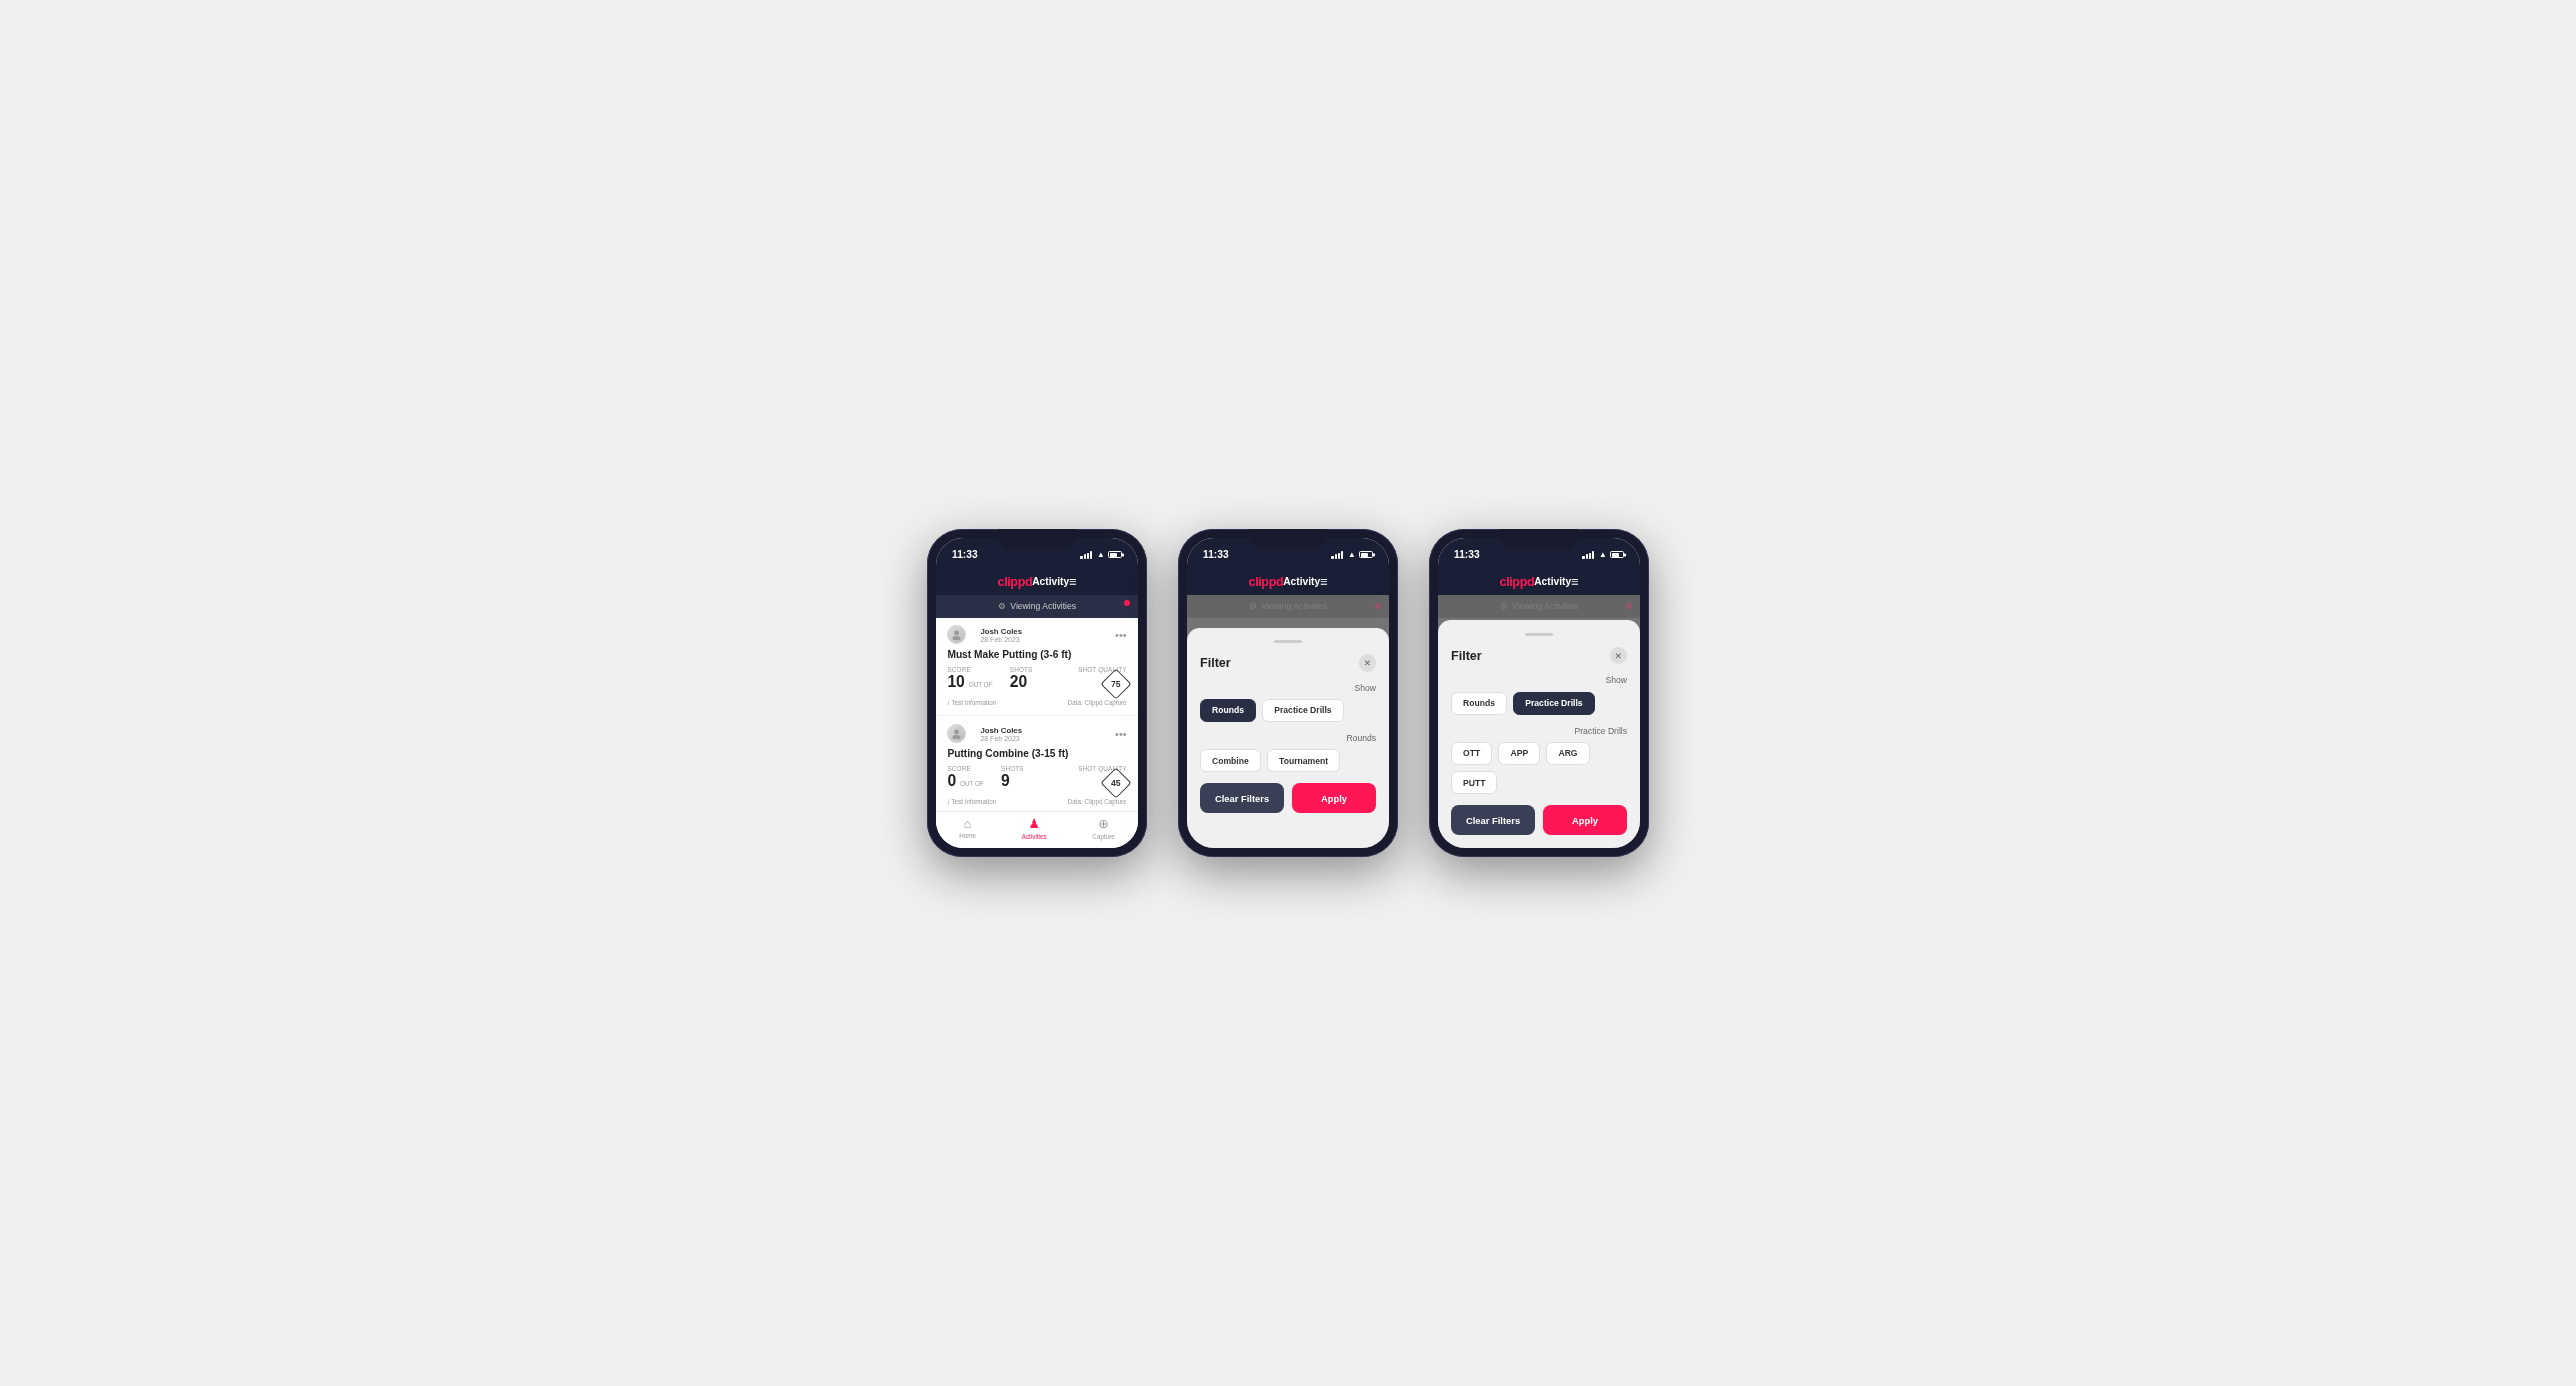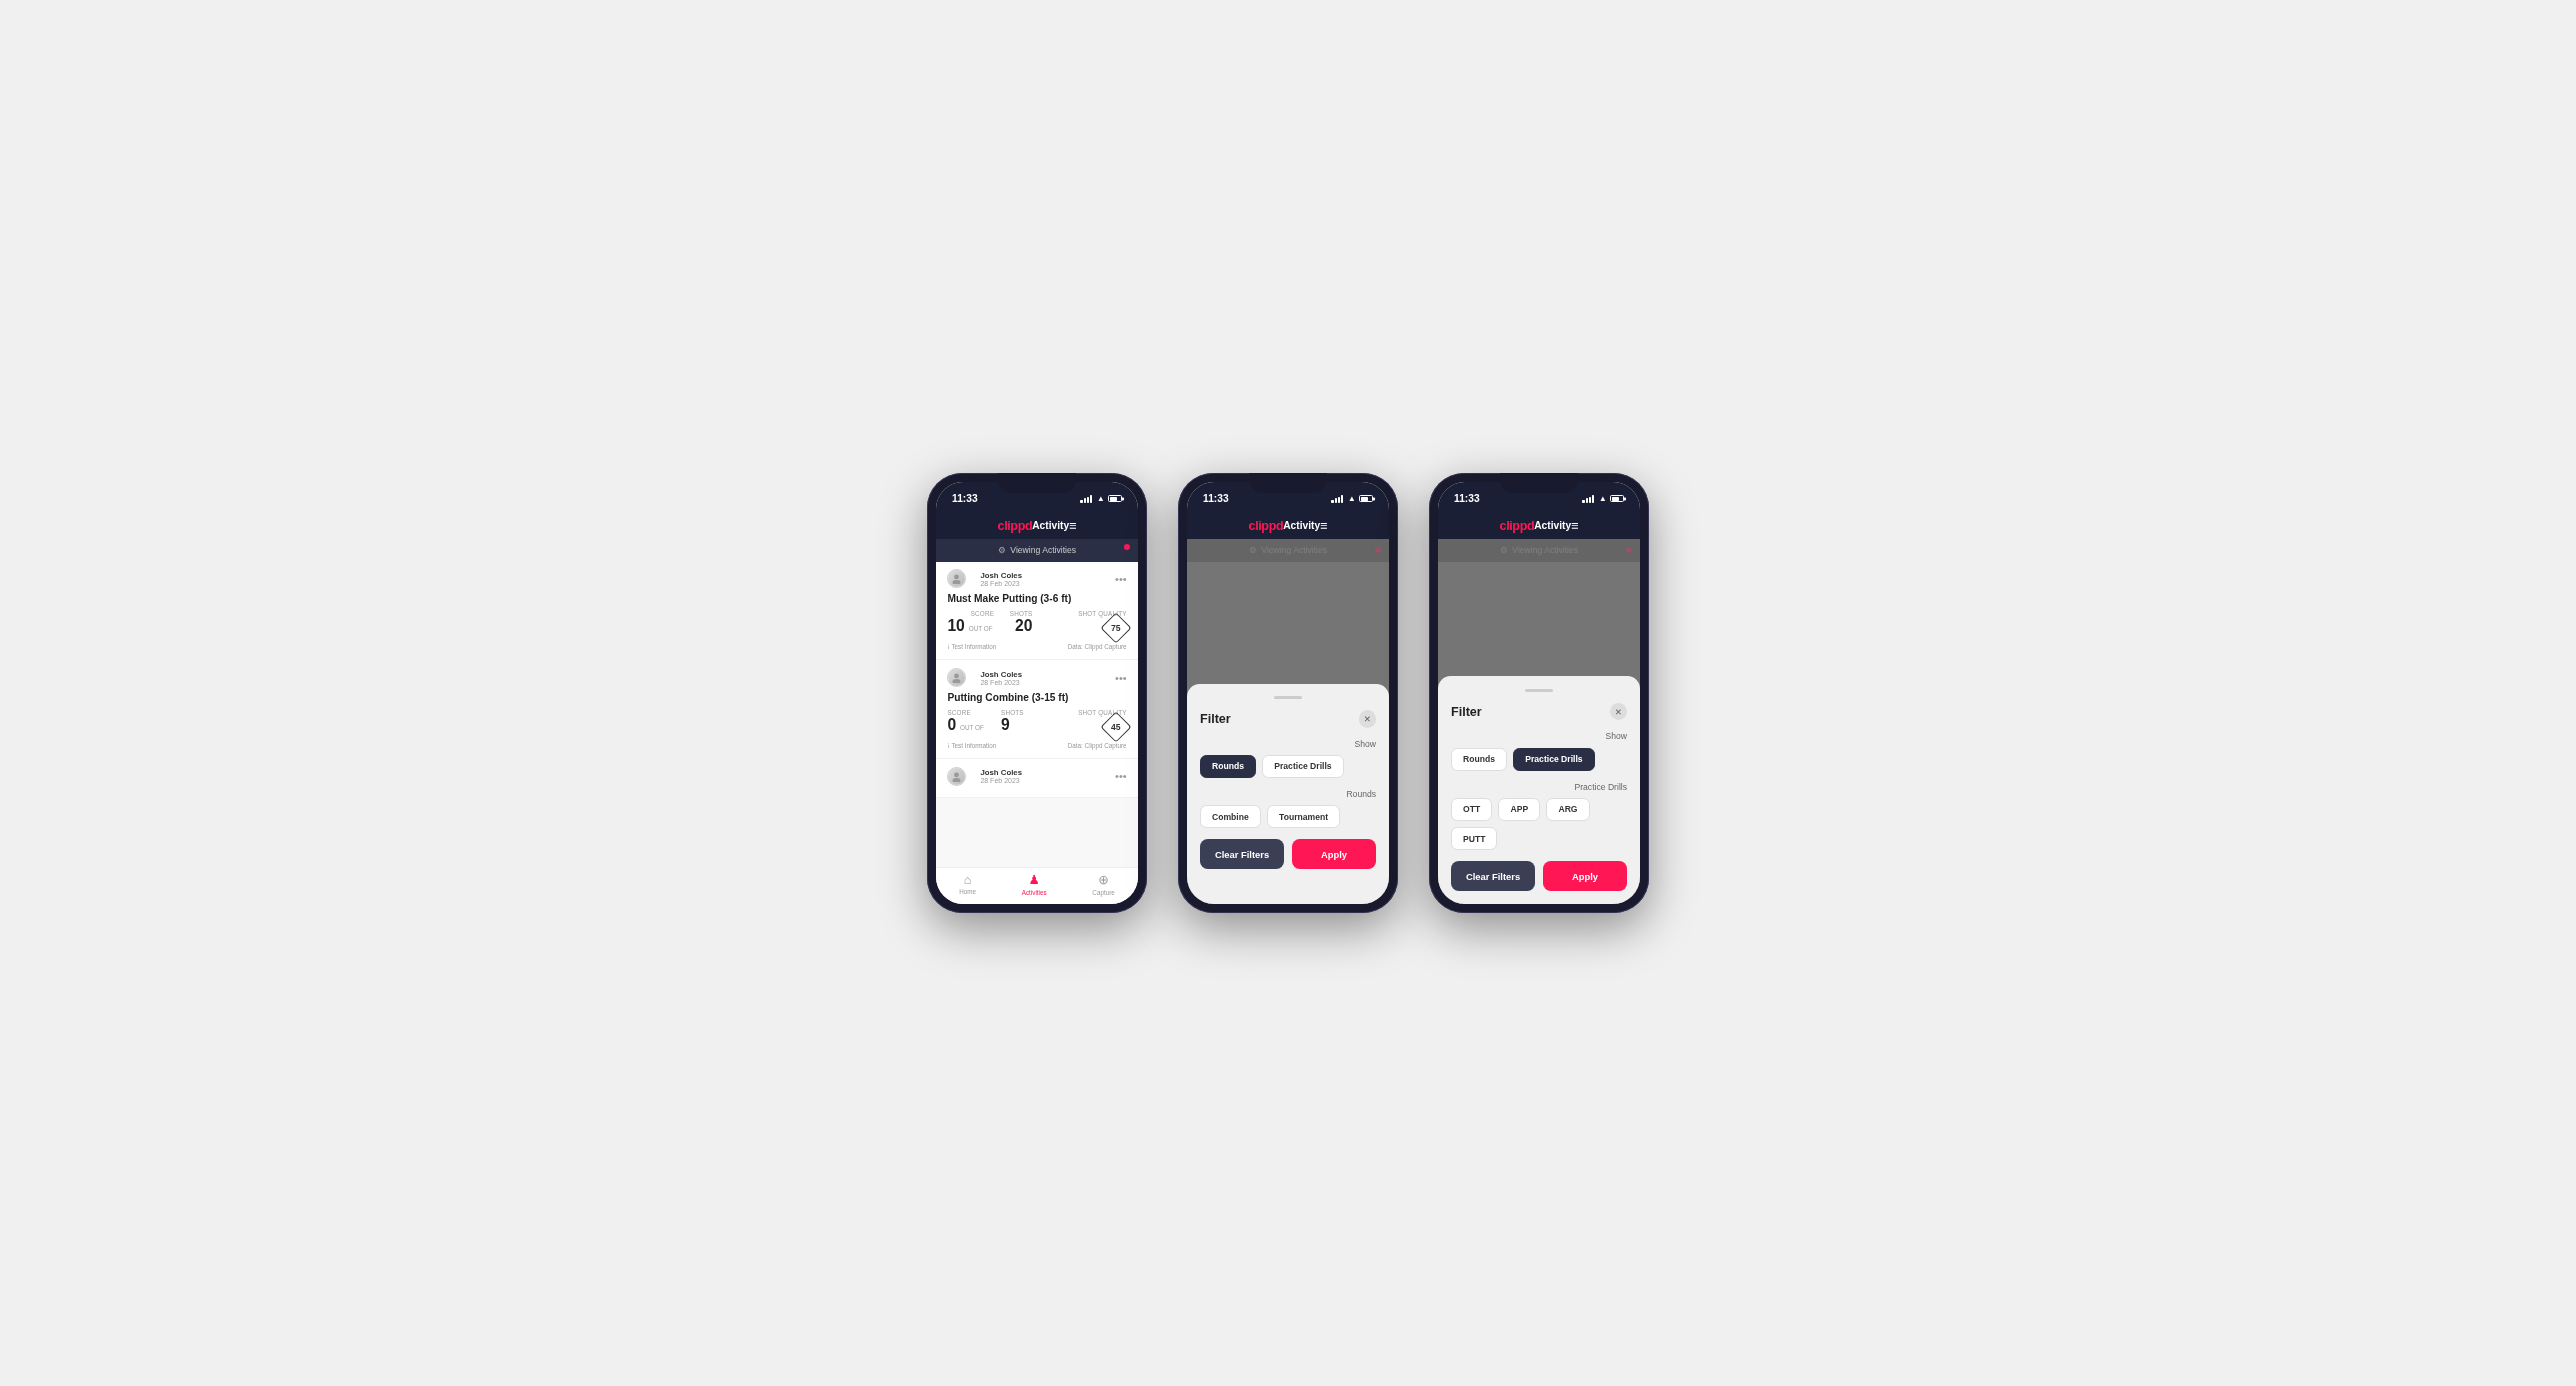--- a/index.html
+++ b/index.html
@@ -16,21 +16,21 @@
     .phones-container {
       display: flex;
       gap: 31px;
       align-items: center;
       justify-content: center;
     }
 
     
     .phone {
       width: 220px;
-      height: 440px;
+      height: 328px;
       background: #1a1a2e;
       border-radius: 35px;
       padding: 9.4px;
       box-shadow: 0 15.7px 47px rgba(0,0,0,0.4), inset 0 0 0 0.8px #3a3a5c;
       position: relative;
       flex-shrink: 0;
     }
 
     .phone-inner {
       width: 100%;
@@ -524,21 +524,21 @@
                 </div>
               </div>
               <div class="user-details">
                 <div class="name">Josh Coles</div>
                 <div class="date">28 Feb 2023</div>
               </div>
             </div>
             <span class="more-dots">•••</span>
           </div>
           <div class="card-title">Must Make Putting (3-6 ft)</div>
-          <div style="display:flex; align-items:baseline; gap:3.1px; margin-bottom:3.1px;text-align:right;">
+          <div style="display:flex; align-items:baseline; gap:3.1px; margin-bottom:3.1px;">
             <div style="margin-right:12.6px;">
               <div class="stat-label">Score</div>
               <div style="display:flex; align-items:baseline; gap:2.4px;">
                 <span class="stat-value">10</span>
                 <span class="out-of">OUT OF</span>
               </div>
             </div>
             <div style="margin-right:auto;">
               <div class="stat-label">Shots</div>
               <span class="stat-value">20</span>

